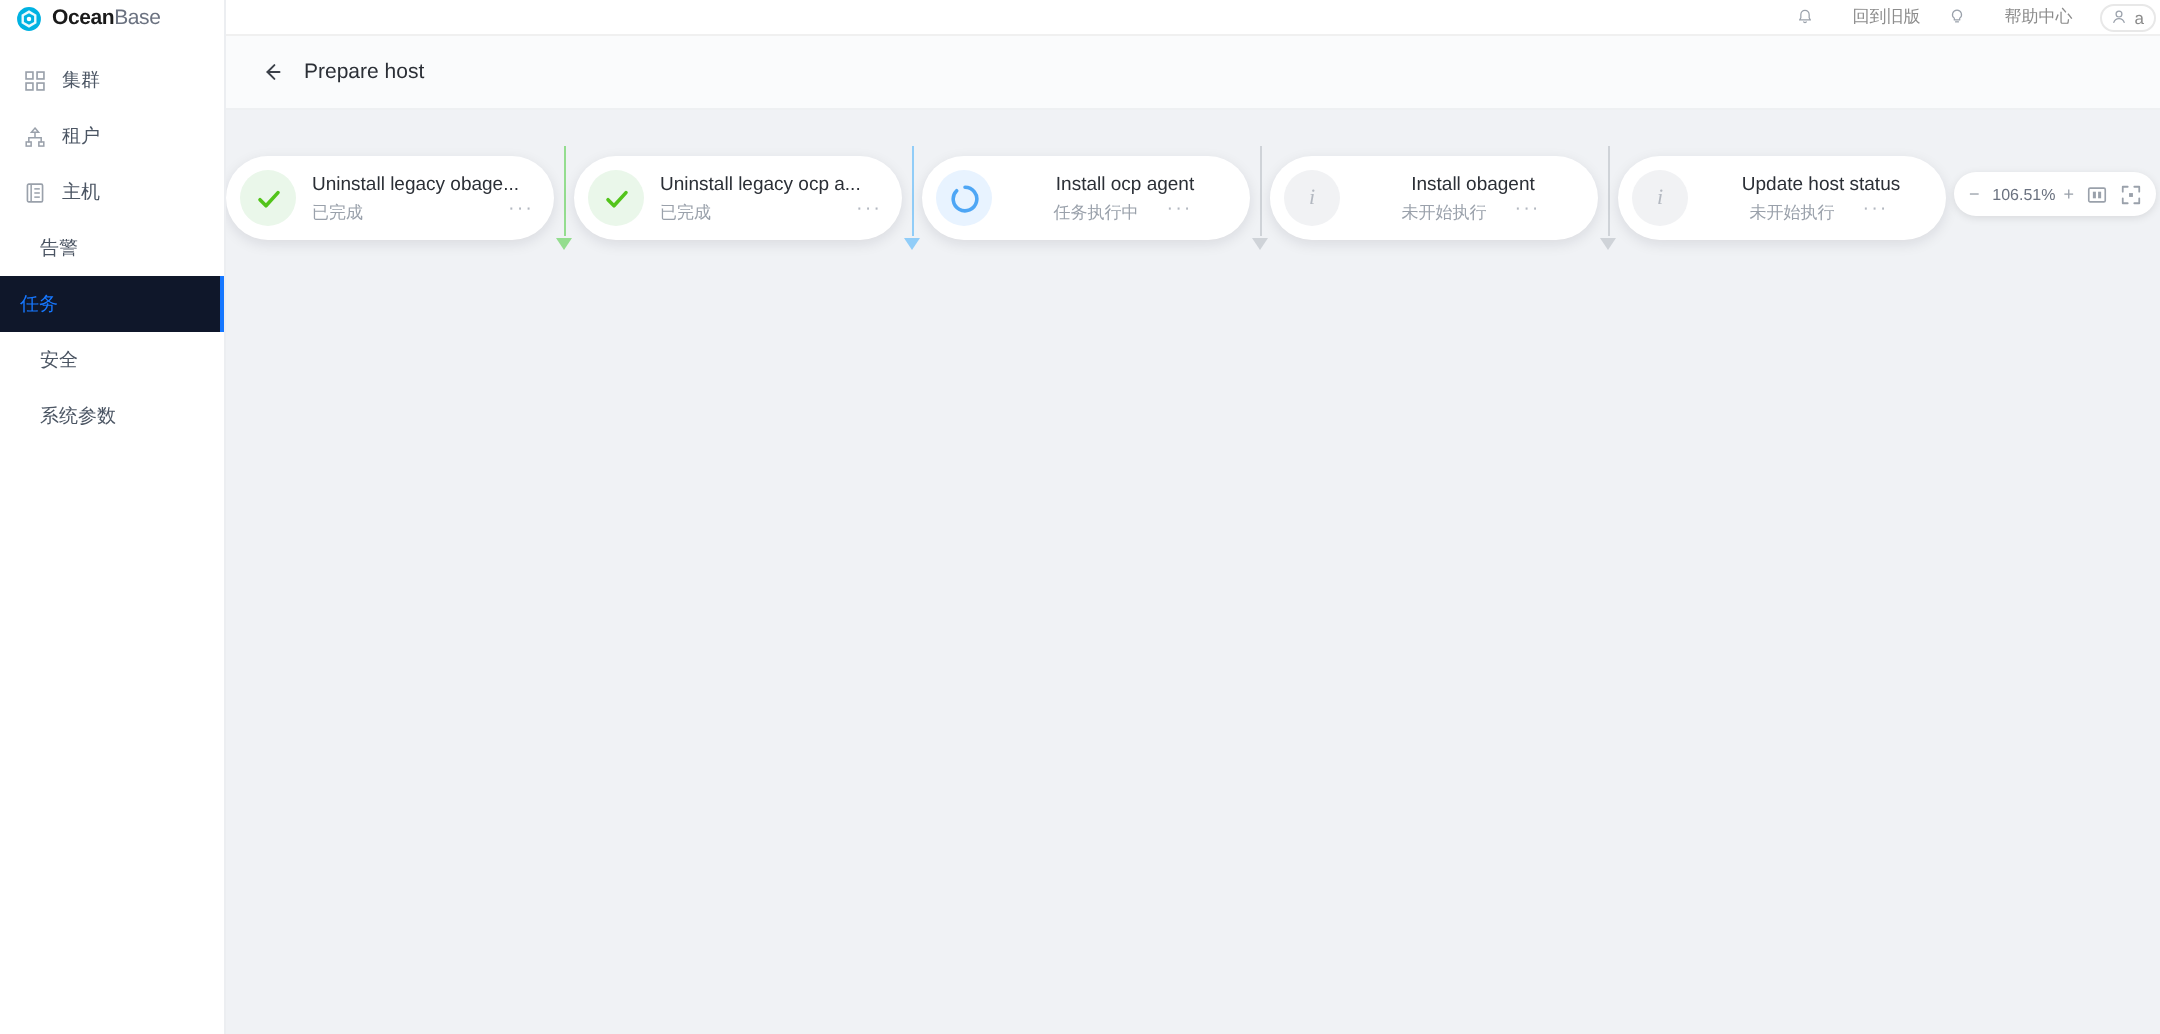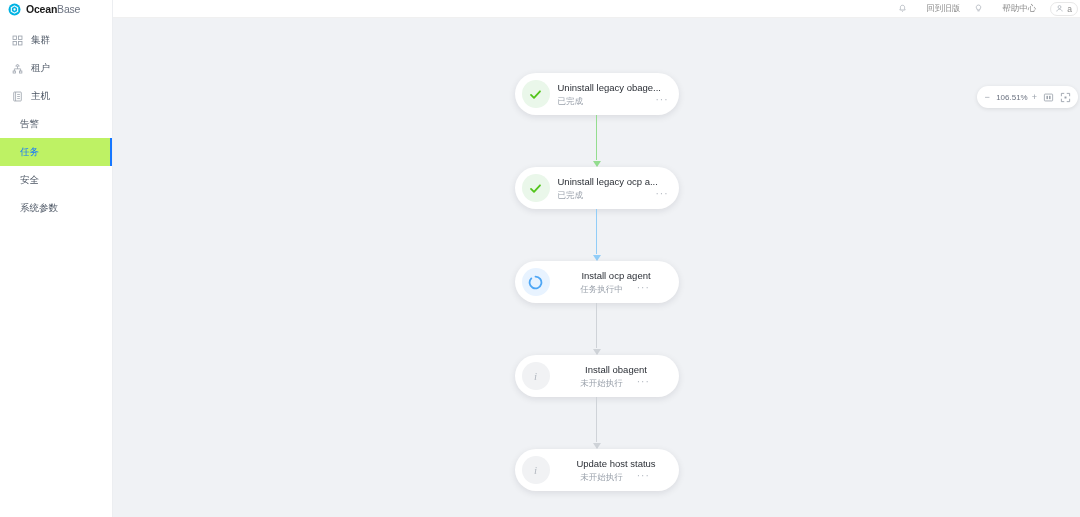--- a/index.html
+++ b/index.html
@@ -66,21 +66,21 @@
   .nav-item.active { color: #1677ff; }
   .nav-item .chev { margin-left: auto; width: 8px; height: 8px; display:block; }
 
   .subnav { }
   .sub-item {
     height: 28px; display: flex; align-items: center;
     padding-left: 20px;
     font-size: 9.5px; color: #4b5563; cursor: pointer;
     position: relative;
   }
-  .sub-item.active { background: #bef264; color: #1677ff; }
+  .sub-item.active { background: #0f172a; color: #1677ff; padding-left: 10px; }
   .sub-item.active::after {
     content: ""; position: absolute; right: 0; top: 0; bottom: 0;
     width: 2px; background: #1677ff;
   }
 
   
   .content {
     position: absolute; top: 18px; left: 113px; right: 0; bottom: 0;
     background: #f0f2f5;
   }
@@ -110,21 +110,21 @@
     z-index: 5;
   }
   .zoom-grp { display: flex; align-items: center; gap: 4px; }
   .zoom-btn { cursor: pointer; color: #9aa1ab; font-size: 9px; line-height: 1; }
   .zoom-val { font-size: 8px; color: #6b7280; min-width: 34px; text-align: right; }
   .zoom-ic { width: 11px; height: 11px; display:block; cursor: pointer; }
 
   
   .flow {
     position: absolute; left: 0; top: 0; width: 100%;
-    display: flex; flex-direction: column; align-items: center;
+    display: flex; flex-direction: row; align-items: center;
   }
   .node-wrap { display: flex; flex-direction: column; align-items: center; }
   .node {
     width: 164px; height: 42px;
     background: #ffffff; border-radius: 21px;
     box-shadow: 0 2px 7px rgba(16,24,40,0.10);
     display: flex; align-items: center;
     padding-left: 7px;
     cursor: pointer;
     position: relative;
@@ -259,20 +259,27 @@
       <svg width="9" height="9" viewBox="0 0 16 16">
         <circle cx="8" cy="5.4" r="2.6" fill="none" stroke="#9aa1ab" stroke-width="1.1"></circle>
         <path d="M3.2 13.2 c0.7 -2.6 2.6 -3.8 4.8 -3.8 s4.1 1.2 4.8 3.8" fill="none" stroke="#9aa1ab" stroke-width="1.1"></path>
       </svg>
       <span>a</span>
     </div>
   </div>
 
   <div class="content">
 
+    <div class="page-header">
+      <svg class="back-arrow" viewBox="0 0 16 16">
+        <path d="M9.6 3.4 L5 8 L9.6 12.6" fill="none" stroke="#3b4049" stroke-width="1.3" stroke-linecap="round" stroke-linejoin="round"></path>
+        <line x1="5" y1="8" x2="13" y2="8" stroke="#3b4049" stroke-width="1.3" stroke-linecap="round"></line>
+      </svg>
+      <div class="page-title">Prepare host</div>
+    </div>
 
     <div class="canvas">
 
       <div class="zoom-bar">
         <div class="zoom-grp">
           <span class="zoom-btn">−</span>
           <span class="zoom-val">106.51%</span>
           <span class="zoom-btn">+</span>
         </div>
         <svg class="zoom-ic" viewBox="0 0 16 16">

